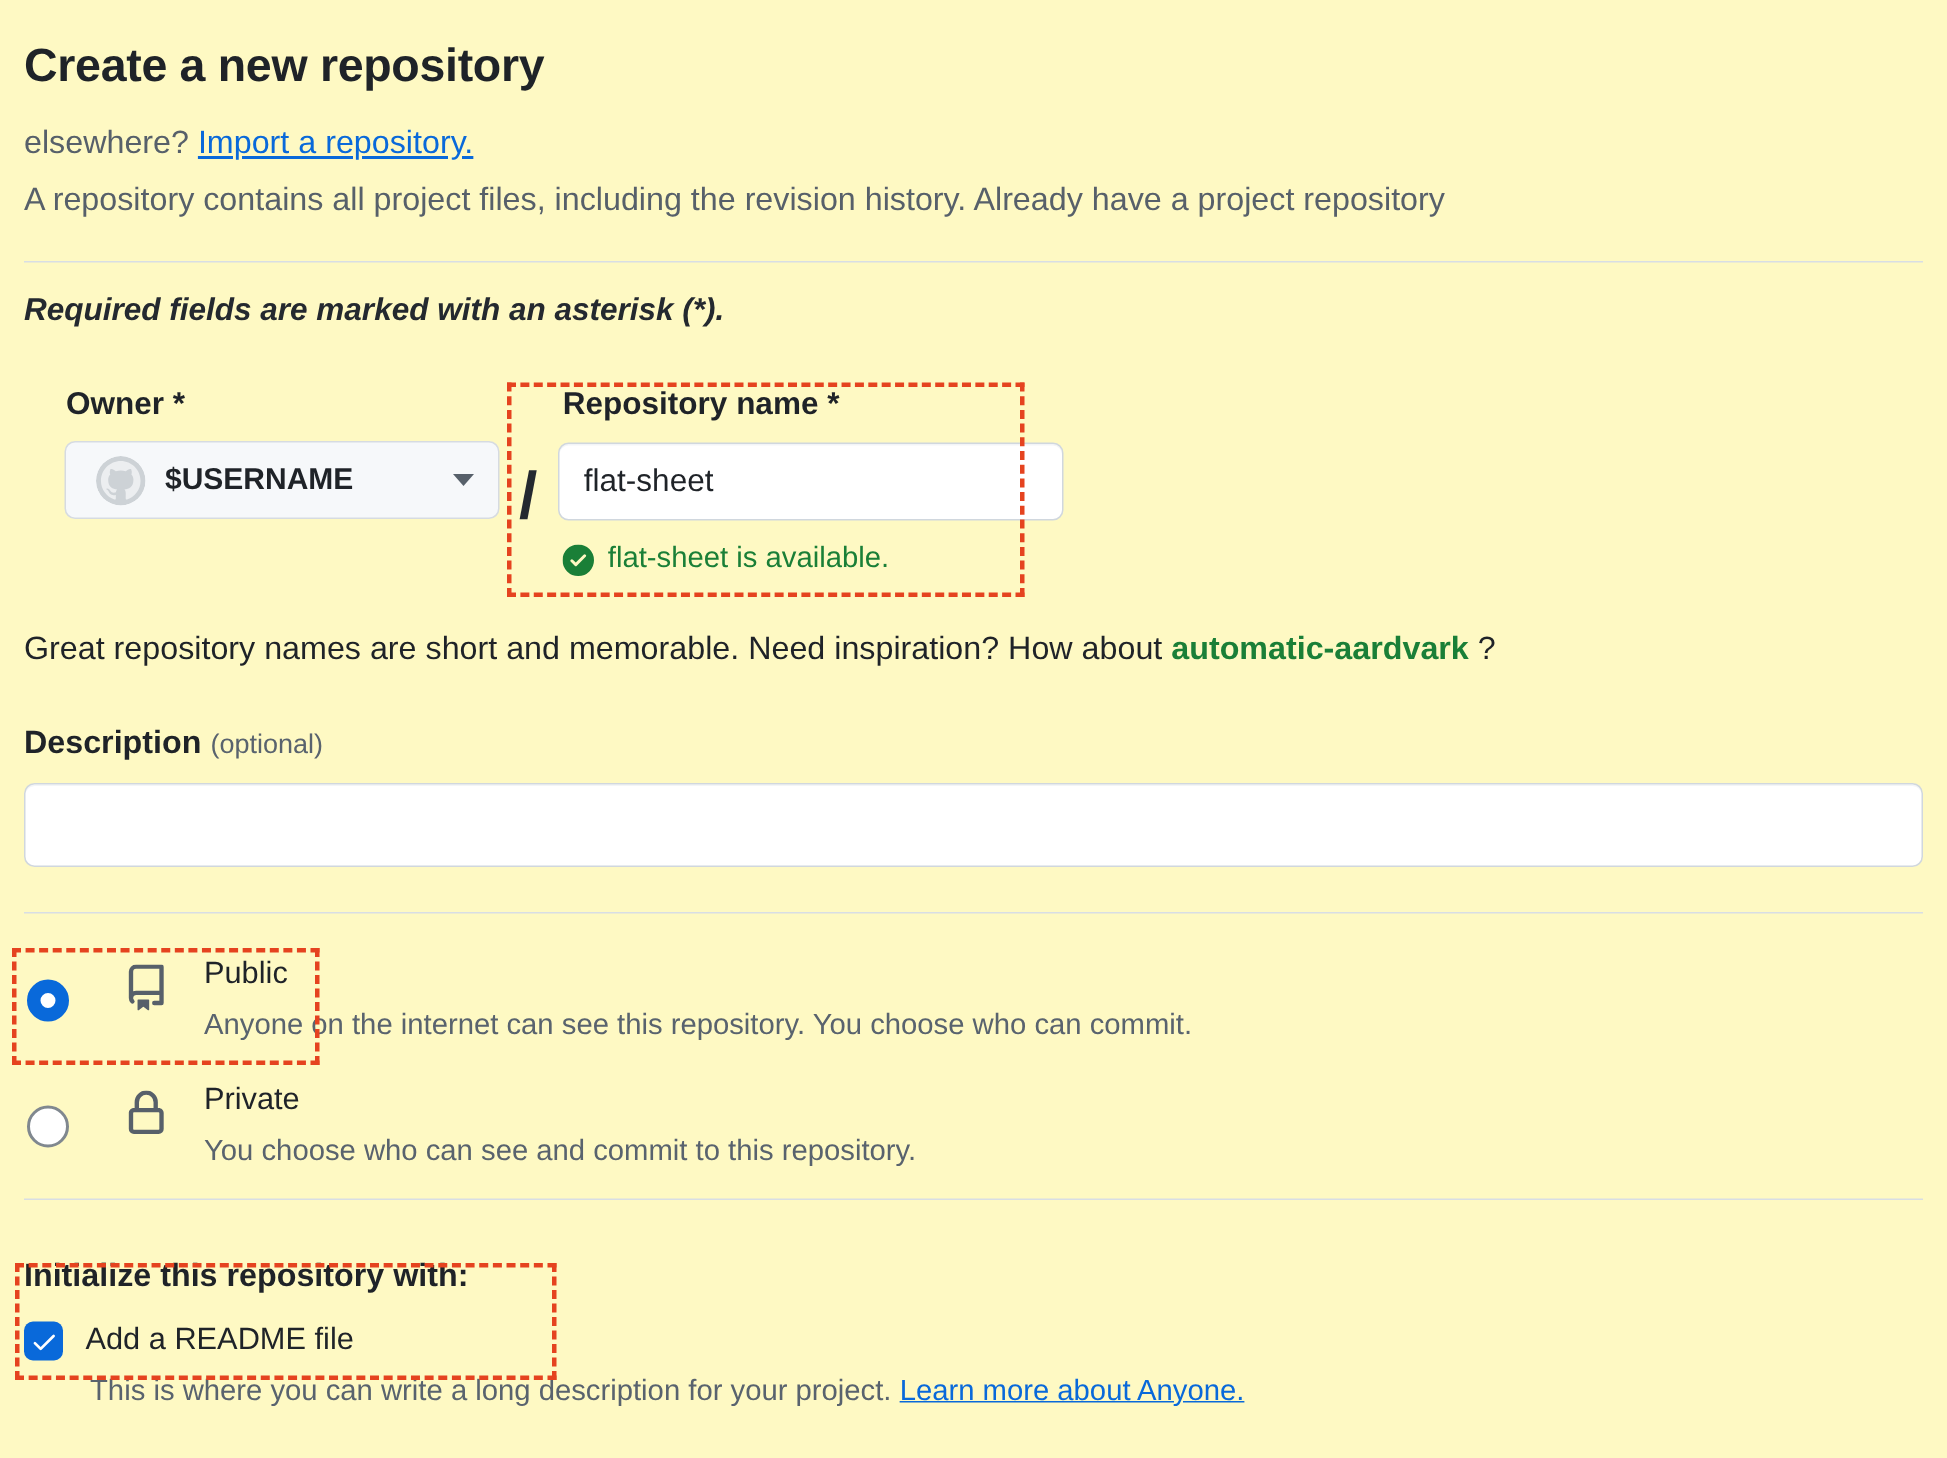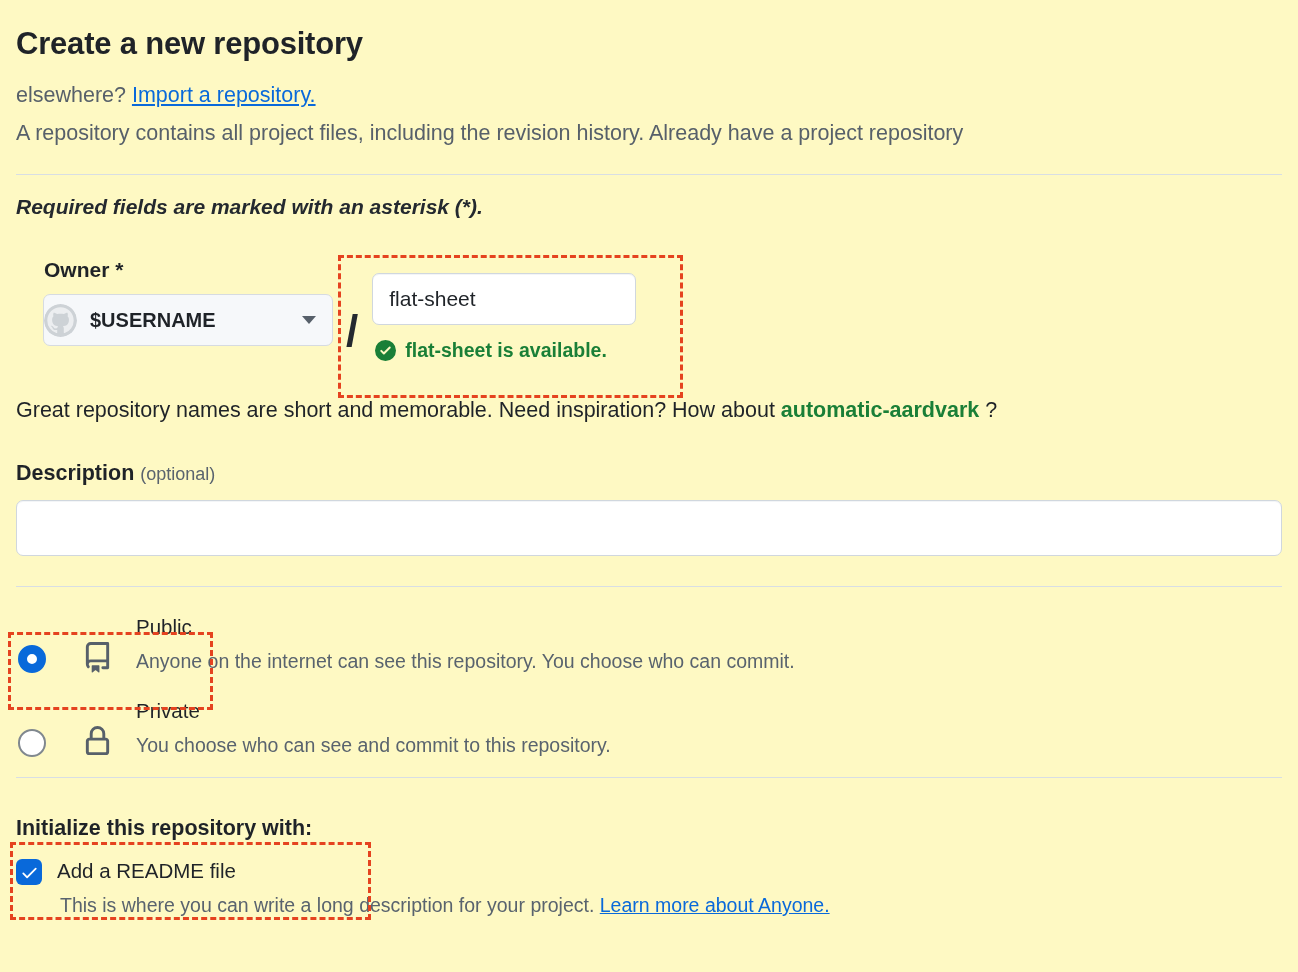--- a/index.html
+++ b/index.html
@@ -16,47 +16,47 @@
   .divider { border:none; border-top:1px solid #d8dee4; margin:22px 0 0; }
 
   .required-note { margin-top:20px; font-size:21px; font-style:italic; color:#24292f;font-weight:bold; }
 
   .name-row { display:flex; align-items:flex-start; margin-top:40px;margin-left:27px; }
   .field-label { font-size:21px; font-weight:700; line-height:22px; }
   .owner-col .field-label { margin-left:1px; }
 
   .owner-btn { margin-top:13px; width:290px; height:52px; background:#f6f8fa;
     border:1px solid #d6dbe1; border-radius:7px; display:flex; align-items:center;
-    padding:0 16px 0 0; cursor:pointer; }
+    padding:0 16px 0 20px; cursor:pointer; }
   .avatar { width:33px; height:33px; border-radius:50%; flex:none; }
   .owner-name { font-size:20px; font-weight:700; margin-left:13px; }
   .caret { width:0; height:0; border-left:7px solid transparent; border-right:7px solid transparent;
     border-top:8px solid #57606a; margin-left:auto; }
 
   .slash { font-size:44px; font-weight:700; line-height:52px; margin:46px 13px 0 13px; color:#24292f; }
 
   .repo-col { margin-left:1px; }
   .repo-col .field-label { margin-left:3px; }
-  .text-input { margin-top:14px; width:264px; height:52px; border:1px solid #d0d7de; border-radius:7px;
+  .text-input { margin-top:14px; width:337px; height:52px; border:1px solid #d0d7de; border-radius:7px;
     font-family:inherit; font-size:21px; color:#1f2328; padding:0 16px; outline:none;
     box-shadow:inset 0 1px 0 rgba(208,215,222,.25); }
-  .availability { margin-top:14px; margin-left:3px; display:flex; align-items:center; gap:9px;
-    color:#1a7f37; font-size:19.5px; font-weight:700; }
+  .availability { margin-top:14px; margin-left:3px; display:flex; align-items:flex-end; gap:9px;
+    color:#1a7f37; font-size:19.5px; font-weight:400; }
   .availability svg { flex:none; display:block; }
 
   .suggestion { margin-top:36px; font-size:21.5px; white-space:nowrap; }
   .suggestion .repo-suggestion { color:#1a7f37; font-weight:700; cursor:pointer; }
 
   .desc-label { margin-top:38px; font-size:21.5px; font-weight:700; }
   .desc-label .optional { font-size:18px; font-weight:400; color:#59636e; }
   .desc-input { margin-top:14px; width:1266px; height:56px; border:1px solid #d0d7de; border-radius:7px;
     font-family:inherit; font-size:20px; padding:0 16px; outline:none;
     box-shadow:inset 0 1px 0 rgba(208,215,222,.25); }
 
-  .vis-row { display:flex; align-items:flex-end; margin-top:28px; }
+  .vis-row { display:flex; align-items:flex-start; margin-top:28px; }
   .vis-row.second { margin-top:26px; }
   .radio { width:28px; height:28px; border-radius:50%; flex:none; margin:16px 0 0 2px; cursor:pointer; }
   .radio.checked { border:9px solid #0969da; background:#fff; }
   .radio.unchecked { border:2px solid #80888f; background:#fff; }
   .vis-icon { flex:none; margin:6px 0 0 36px; color:#57606a; }
   .vis-text { margin-left:23px; }
   .vis-title { font-size:20.5px; line-height:24px; cursor:pointer; }
   .vis-desc { margin-top:10px; font-size:19.5px; line-height:24px; color:#59636e; white-space:nowrap; }
 
   .init-heading { margin-top:38px; font-size:21.5px; font-weight:700; }
@@ -95,20 +95,21 @@
             <path transform="translate(1.6,1.6) scale(0.8)" fill="#eceef0" d="M8 0c4.42 0 8 3.58 8 8a8.013 8.013 0 0 1-5.45 7.59c-.4.08-.55-.17-.55-.38 0-.27.01-1.13.01-2.2 0-.75-.25-1.23-.54-1.48 1.78-.2 3.65-.88 3.65-3.95 0-.88-.31-1.59-.82-2.15.08-.2.36-1.02-.08-2.12 0 0-.67-.22-2.2.82-.64-.18-1.32-.27-2-.27-.68 0-1.36.09-2 .27-1.53-1.03-2.2-.82-2.2-.82-.44 1.1-.16 1.92-.08 2.12-.51.56-.82 1.28-.82 2.15 0 3.06 1.86 3.75 3.64 3.95-.23.2-.44.55-.51 1.07-.46.21-1.61.55-2.33-.66-.15-.24-.6-.83-1.23-.82-.67.01-.27.38.01.53.34.19.73.9.82 1.13.16.45.68 1.31 2.69.94 0 .67.01 1.3.01 1.49 0 .21-.15.45-.55.38A7.995 7.995 0 0 1 0 8c0-4.42 3.58-8 8-8Z"></path>
           </svg>
           <span class="owner-name">$USERNAME</span>
           <span class="caret"></span>
         </div>
       </div>
 
       <div class="slash">/</div>
 
       <div class="repo-col">
+        <div class="field-label">Repository name *</div>
         <input class="text-input" type="text" value="flat-sheet" style="">
         <div class="availability">
           <svg viewBox="0 0 16 16" width="21" height="21" fill="#1a7f37">
             <path d="M8 16A8 8 0 1 1 8 0a8 8 0 0 1 0 16Zm3.78-9.72a.751.751 0 0 0-.018-1.042.751.751 0 0 0-1.042-.018L6.75 9.19 5.28 7.72a.751.751 0 0 0-1.042.018.751.751 0 0 0-.018 1.042l2 2a.75.75 0 0 0 1.06 0Z"></path>
           </svg>
           <span>flat-sheet is available.</span>
         </div>
       </div>
     </div>
 

